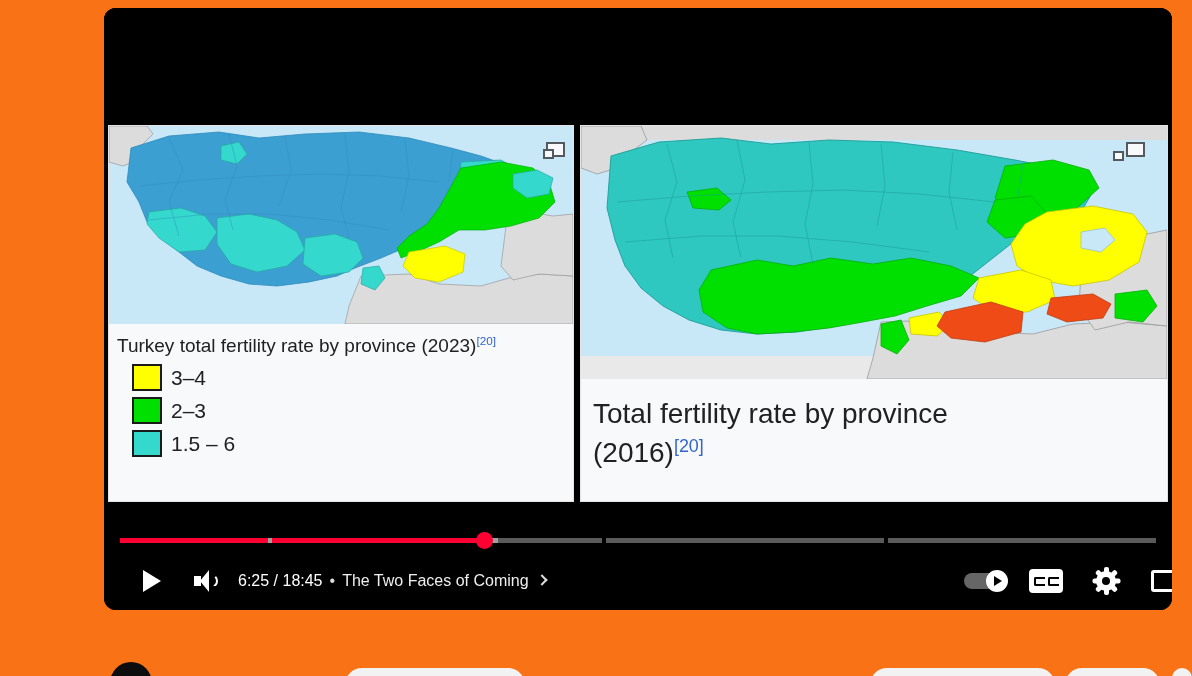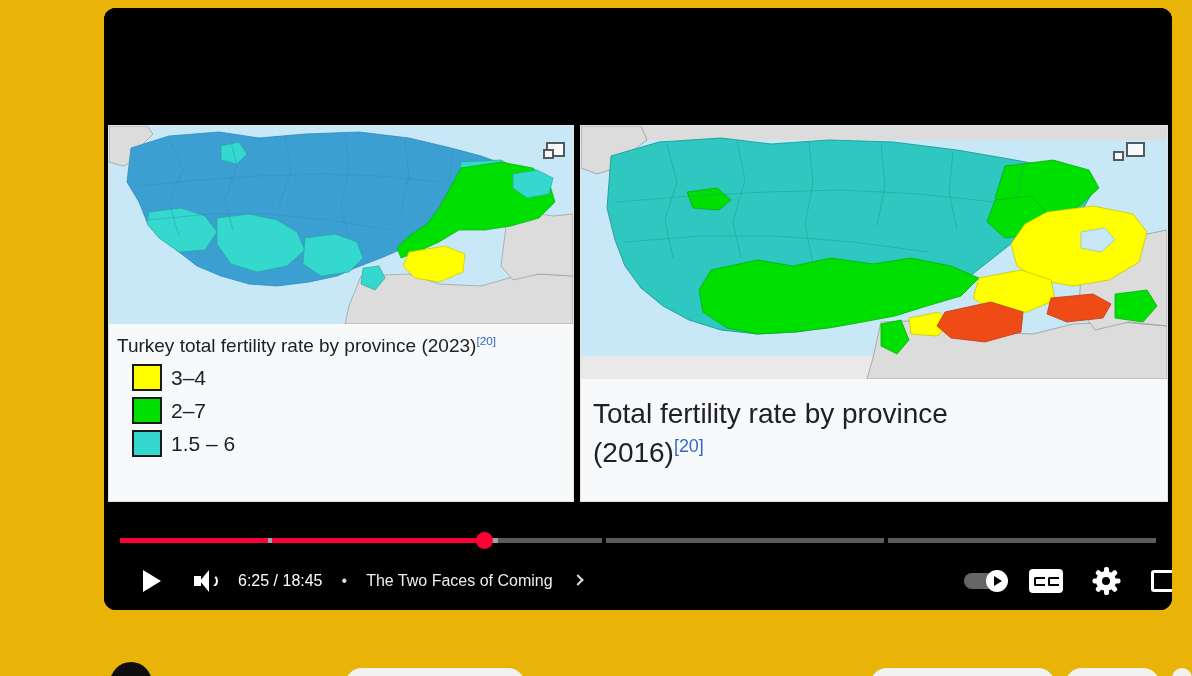--- a/index.html
+++ b/index.html
@@ -2,21 +2,21 @@
 <html><head>
 <meta charset="utf-8">
 <style>
   * { box-sizing: border-box; margin: 0; padding: 0; }
   html, body {
     width: 1192px; height: 676px;
     background: #ffffff;
     font-family: "Liberation Sans", sans-serif;
     overflow: hidden;
   }
-  #root { position: relative; width: 1192px; height: 676px; background:#eab308; }
+  #root { position: relative; width: 1192px; height: 676px; background:#f97316; }
 
   
   .player {
     position: absolute; left: 104px; top: 8px;
     width: 1068px; height: 602px;
     background: #000;
     border-radius: 12px 12px 12px 12px;
     overflow: hidden;
   }
   .video-area {
@@ -70,21 +70,21 @@
   .progress-wrap { position:absolute; left:16px; top:36px; width:1036px; height:5px; }
   .chapter { position:absolute; top:0; height:5px; background:#5a5a5a; border-radius:0; }
   .chapter-fill { position:absolute; left:0; top:0; height:5px; background:#ff0033; }
   .chapter-load { position:absolute; left:0; top:0; height:5px; background:#a0a0a0; }
   .scrubber {
     position:absolute; top:-6px; width:17px; height:17px; border-radius:50%;
     background:#ff0033;
   }
 
   .btn-row { position:absolute; left:0; top:55px; width:1068px; height:48px; }
-  .ctl { position:absolute; top:0; height:48px; display:flex; align-items:center; justify-content:center; cursor:pointer;gap:12px; }
+  .ctl { position:absolute; top:0; height:48px; display:flex; align-items:center; justify-content:center; cursor:pointer; }
 
   .play-icon { width:0; height:0; border-left:18px solid #fff; border-top:11px solid transparent; border-bottom:11px solid transparent; }
 
   .vol-icon { position:relative; width:26px; height:22px; }
   .vol-icon .spk { position:absolute; left:1px; top:6px; width:7px; height:10px; background:#fff; }
   .vol-icon .cone { position:absolute; left:7px; top:0px; width:0; height:0; border-right:9px solid #fff; border-top:11px solid transparent; border-bottom:11px solid transparent; }
   .vol-icon .wave { position:absolute; left:17px; top:4px; width:8px; height:14px; border:2px solid #fff; border-left-color:transparent; border-top-color:transparent; border-bottom-color:transparent; border-radius:0 9px 9px 0; }
 
   .time-text { color:#fff; font-size:16px; white-space:nowrap; }
   .sep-dot { color:#ddd; font-size:16px; margin:0 7px; }
@@ -178,21 +178,21 @@
             <span class="small"></span>
           </div>
 
           <div class="legend">
             <div class="legend-row">
               <span class="swatch" style="background:#ffff00"></span>
               <span class="legend-label">3–4</span>
             </div>
             <div class="legend-row">
               <span class="swatch" style="background:#00e000"></span>
-              <span class="legend-label">2–7</span>
+              <span class="legend-label">2–3</span>
             </div>
             <div class="legend-row">
               <span class="swatch" style="background:#34d8cd"></span>
               <span class="legend-label">1.5 – 6</span>
             </div>
           </div>
         </div>
 
         <div class="panel panel-right">
           <div class="map-box map-right">

